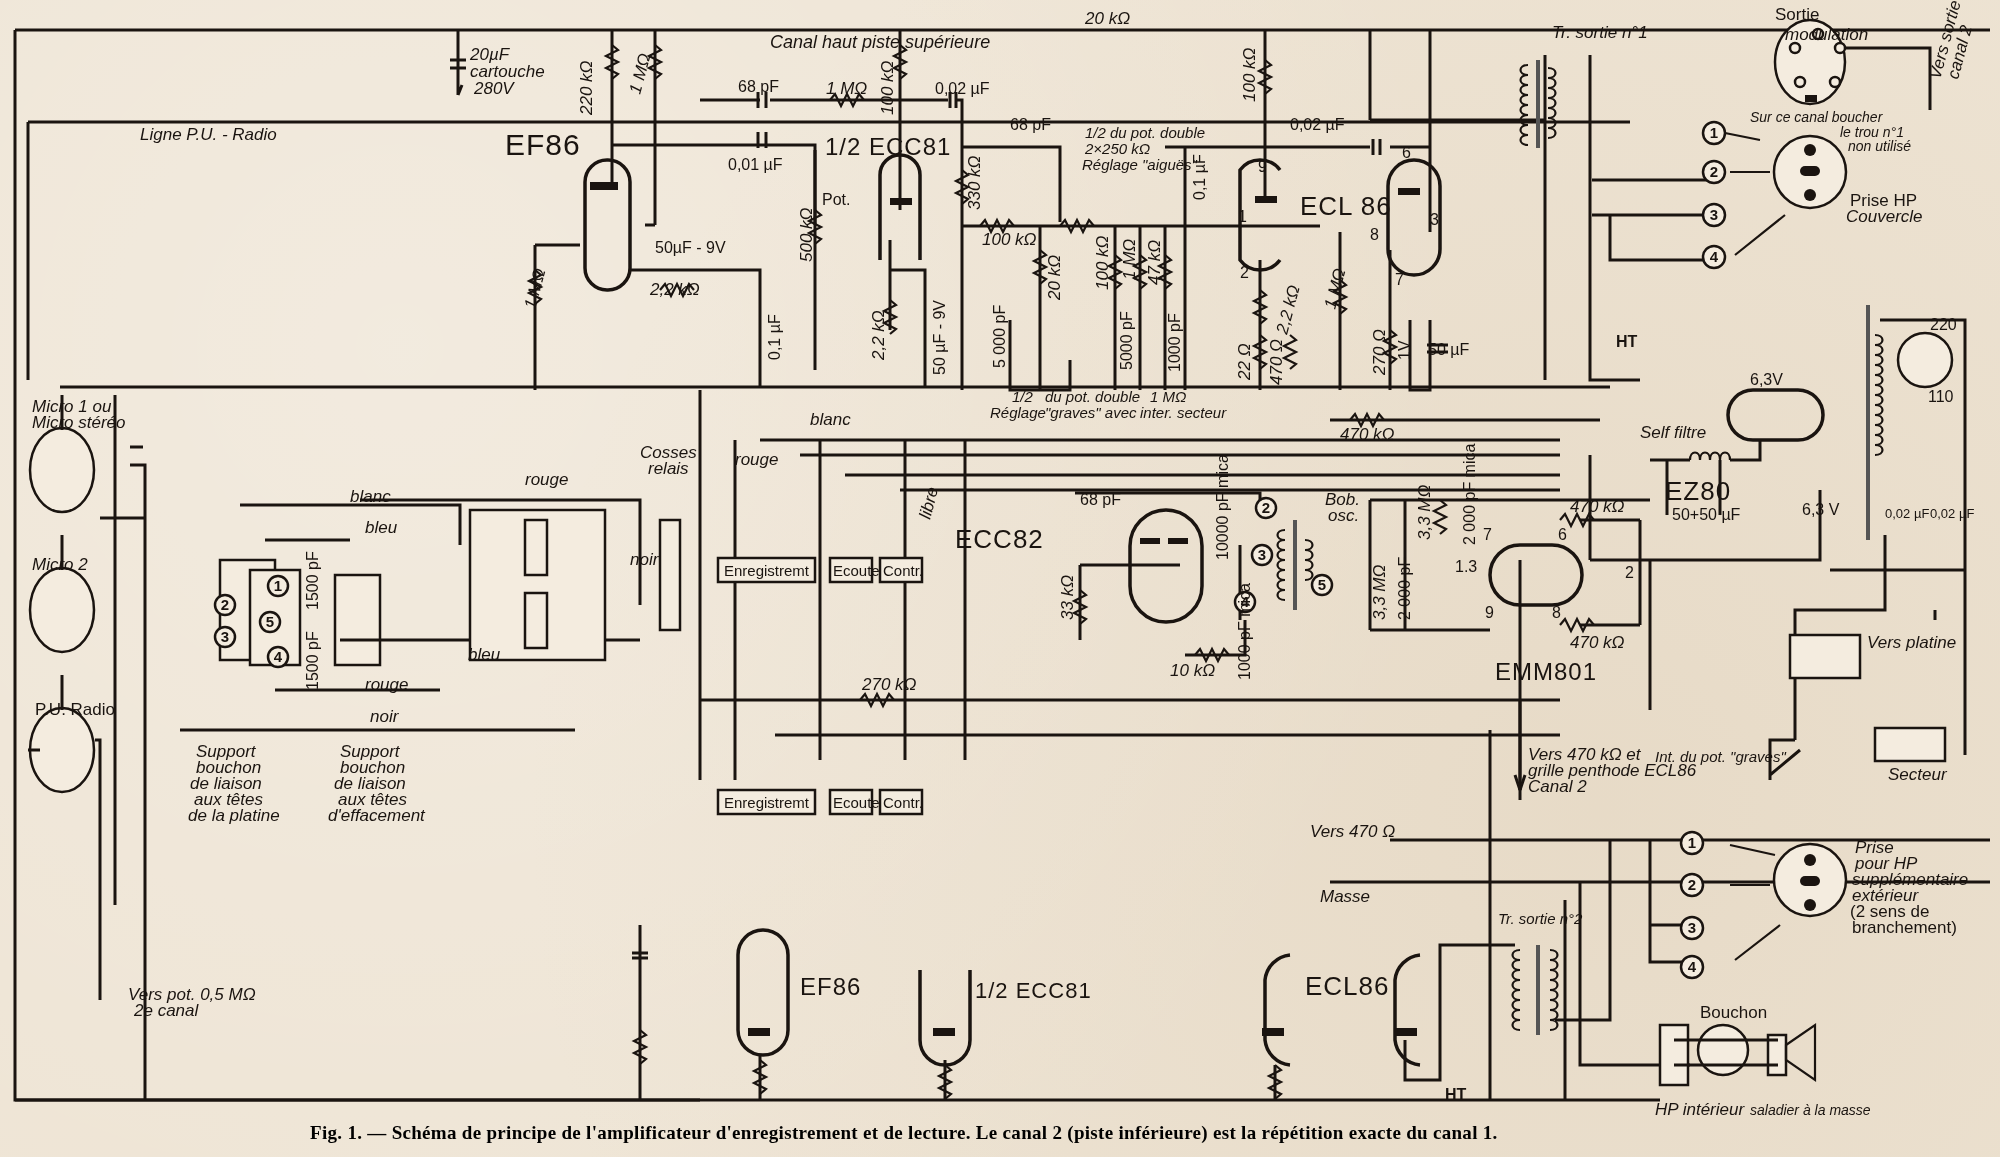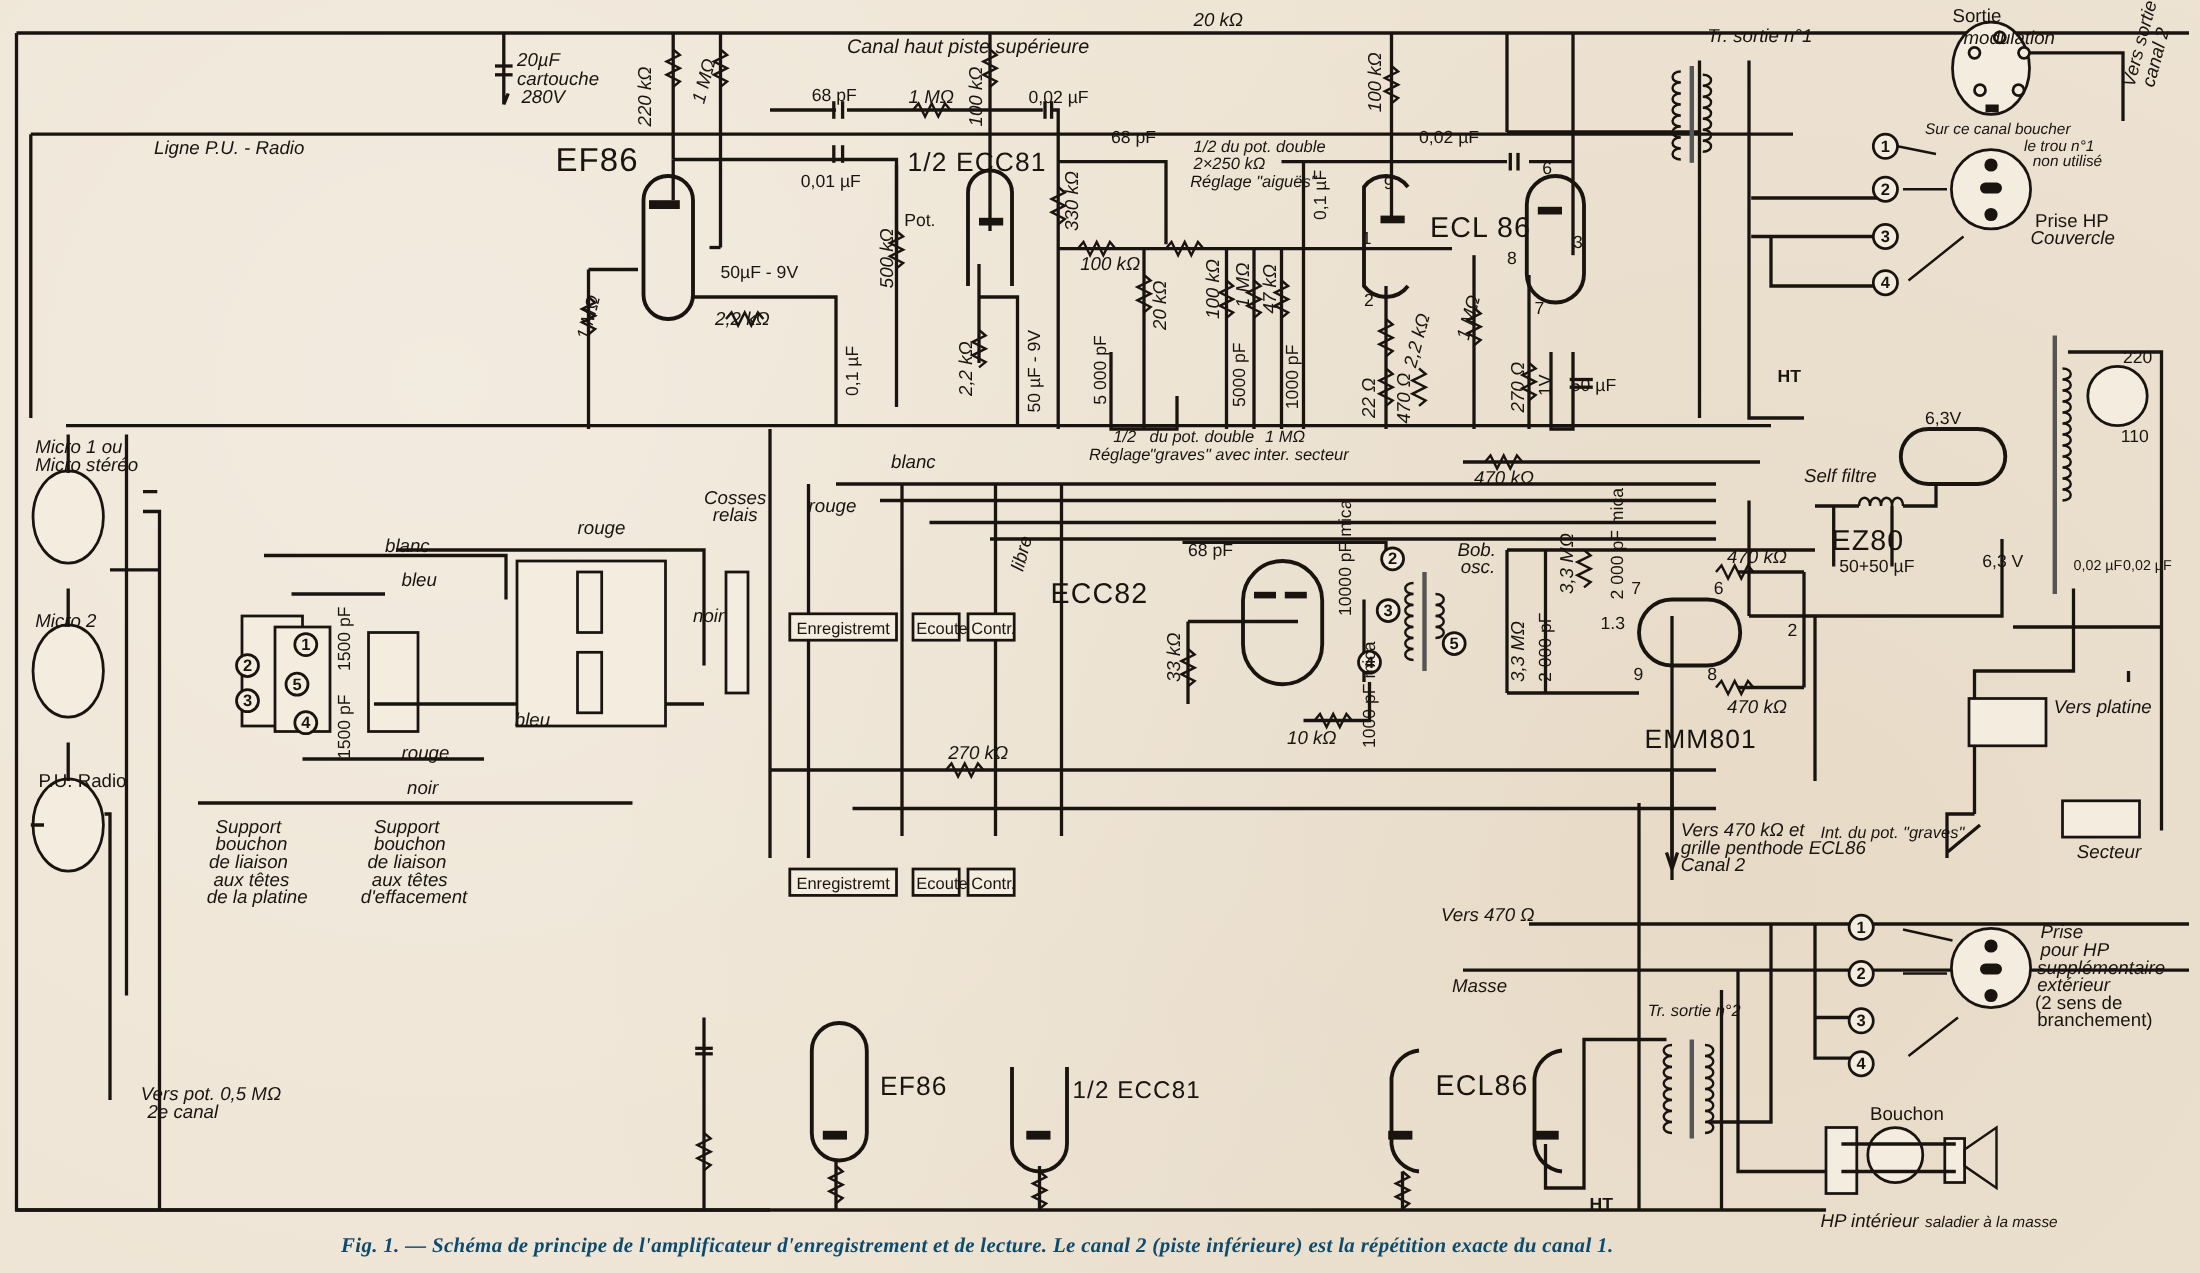--- a/index.html
+++ b/index.html
@@ -14,21 +14,21 @@
   .wt{stroke:#1a1410;stroke-width:2.2;fill:none;}
   .tube{stroke:#1a1410;stroke-width:3.5;fill:none;}
   .dot{fill:#1a1410;}
   .lbl{font-family:"Liberation Sans",sans-serif;font-style:italic;fill:#1a1410;font-size:17px;}
   .lblb{font-family:"Liberation Sans",sans-serif;fill:#1a1410;font-size:30px;letter-spacing:1px;}
   .lbln{font-family:"Liberation Sans",sans-serif;fill:#1a1410;font-size:16px;}
   .box{fill:#f4ecdf;stroke:#1a1410;stroke-width:2.5;}
   .boxtxt{font-family:"Liberation Sans",sans-serif;font-size:15px;fill:#1a1410;}
   .circ{fill:#f4ecdf;stroke:#1a1410;stroke-width:2.5;}
   .num{font-family:"Liberation Sans",sans-serif;font-size:15px;font-weight:bold;fill:#1a1410;text-anchor:middle;}
-  #caption{position:absolute;left:310px;top:1122px;font-family:"Liberation Serif",serif;font-style:italic;font-weight:bold;font-size:19px;color:#0c4a6e;letter-spacing:.3px;}
+  #caption{position:absolute;left:310px;top:1122px;font-family:"Liberation Serif",serif;font-weight:bold;font-size:19px;color:#000000;letter-spacing:.3px;}
 </style>
 </head>
 <body>
 
 <div id="paper"></div>
 
 <svg width="2000" height="1157" viewBox="0 0 2000 1157">
 
   <g>
     <path class="w" d="M15 30 H1990"></path>

